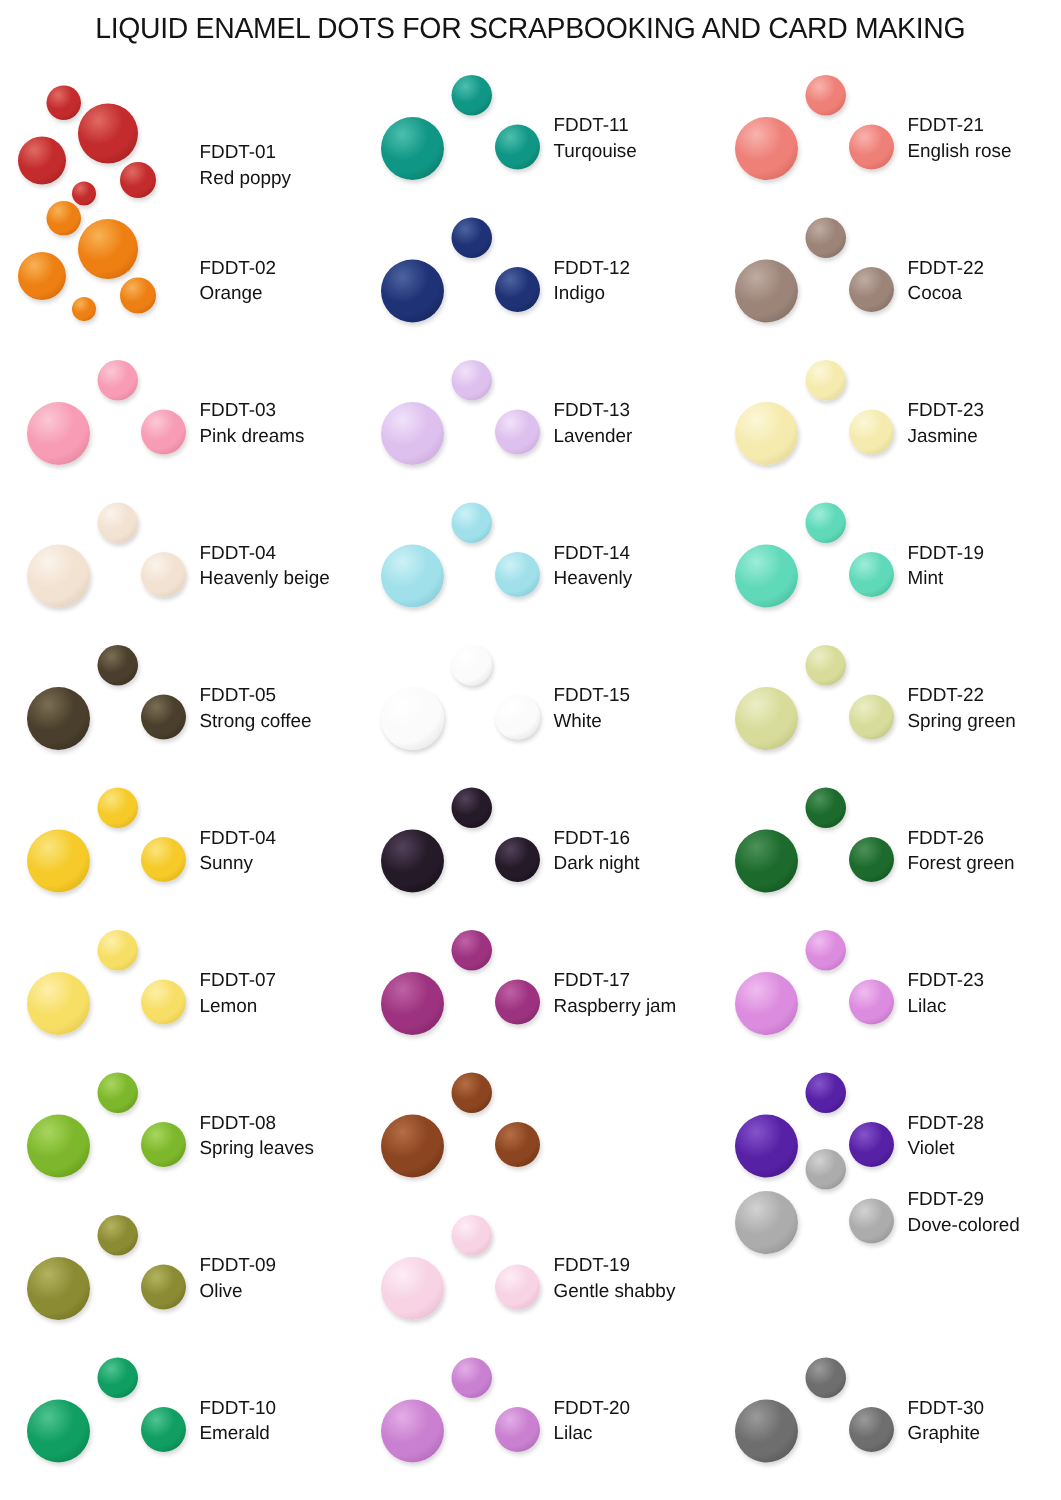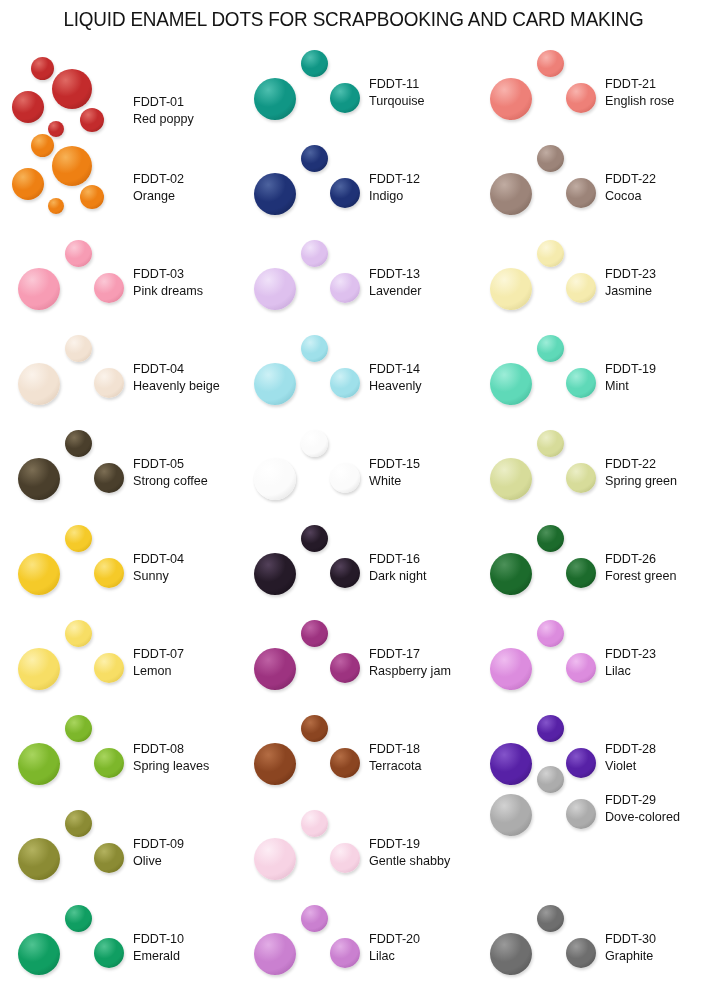--- a/index.html
+++ b/index.html
@@ -311,24 +311,20 @@
           <span class="swatch-code">FDDT-17</span>
           <span class="swatch-name">Raspberry jam</span>
         </div>
       </div>
       <div class="swatch-row" style="top: 665px;">
         <div class="dot-cluster">
           <div class="dot dot-lg" style="background: radial-gradient(circle at 34% 28%, rgb(180, 109, 68) 0%, rgb(139, 69, 33) 42%, rgb(139, 69, 33) 62%, rgb(97, 41, 14) 100%); box-shadow: rgba(0, 0, 0, 0.16) 1px 2px 3px;"></div>
           <div class="dot dot-sm" style="background: radial-gradient(circle at 34% 28%, rgb(180, 109, 68) 0%, rgb(139, 69, 33) 42%, rgb(139, 69, 33) 62%, rgb(97, 41, 14) 100%); box-shadow: rgba(0, 0, 0, 0.16) 1px 2px 3px;"></div>
           <div class="dot dot-md" style="background: radial-gradient(circle at 34% 28%, rgb(180, 109, 68) 0%, rgb(139, 69, 33) 42%, rgb(139, 69, 33) 62%, rgb(97, 41, 14) 100%); box-shadow: rgba(0, 0, 0, 0.16) 1px 2px 3px;"></div>
         </div>
-        <div class="swatch-text">
-          <span class="swatch-code">FDDT-18</span>
-          <span class="swatch-name">Terracota</span>
-        </div>
       </div>
       <div class="swatch-row" style="top: 760px;">
         <div class="dot-cluster">
           <div class="dot dot-lg" style="background: radial-gradient(circle at 34% 28%, rgb(253, 237, 245) 0%, rgb(247, 211, 228) 42%, rgb(247, 211, 228) 62%, rgb(220, 175, 197) 100%); box-shadow: rgba(0, 0, 0, 0.16) 1px 2px 3px;"></div>
           <div class="dot dot-sm" style="background: radial-gradient(circle at 34% 28%, rgb(253, 237, 245) 0%, rgb(247, 211, 228) 42%, rgb(247, 211, 228) 62%, rgb(220, 175, 197) 100%); box-shadow: rgba(0, 0, 0, 0.16) 1px 2px 3px;"></div>
           <div class="dot dot-md" style="background: radial-gradient(circle at 34% 28%, rgb(253, 237, 245) 0%, rgb(247, 211, 228) 42%, rgb(247, 211, 228) 62%, rgb(220, 175, 197) 100%); box-shadow: rgba(0, 0, 0, 0.16) 1px 2px 3px;"></div>
         </div>
         <div class="swatch-text">
           <span class="swatch-code">FDDT-19</span>
           <span class="swatch-name">Gentle shabby</span>

